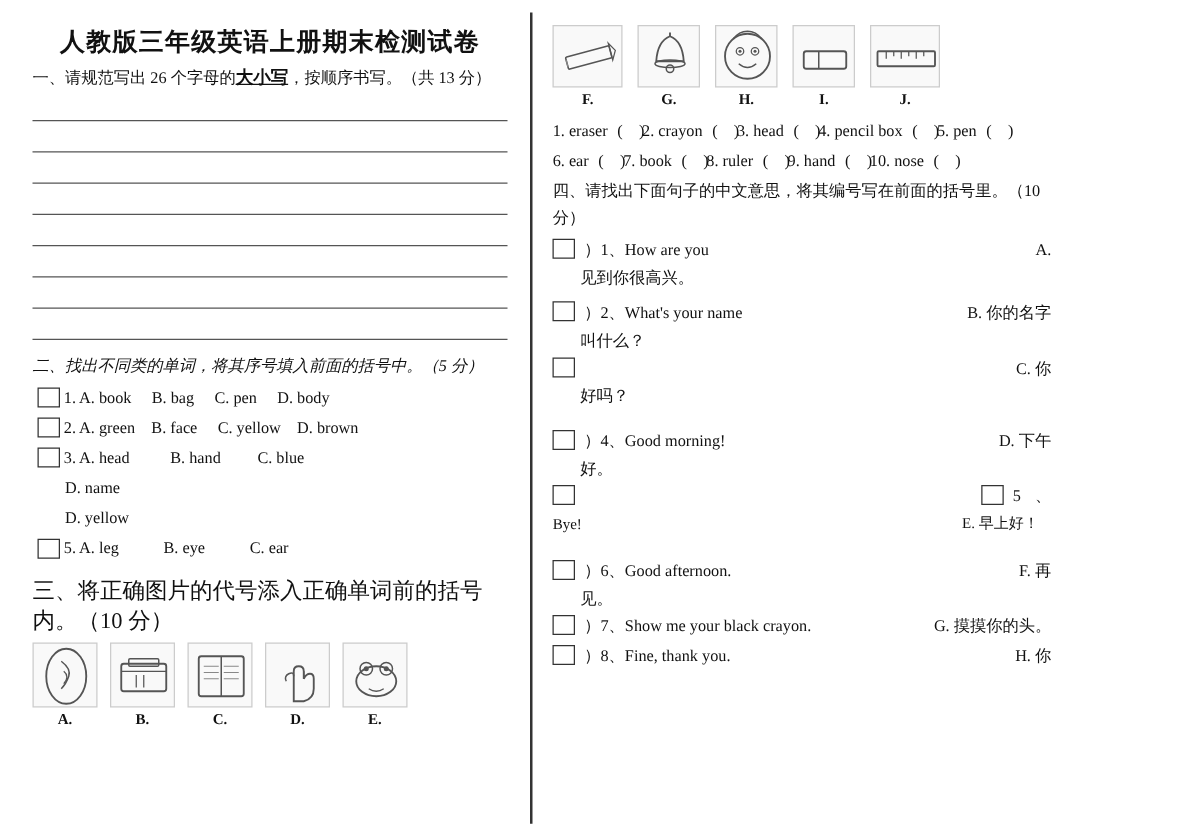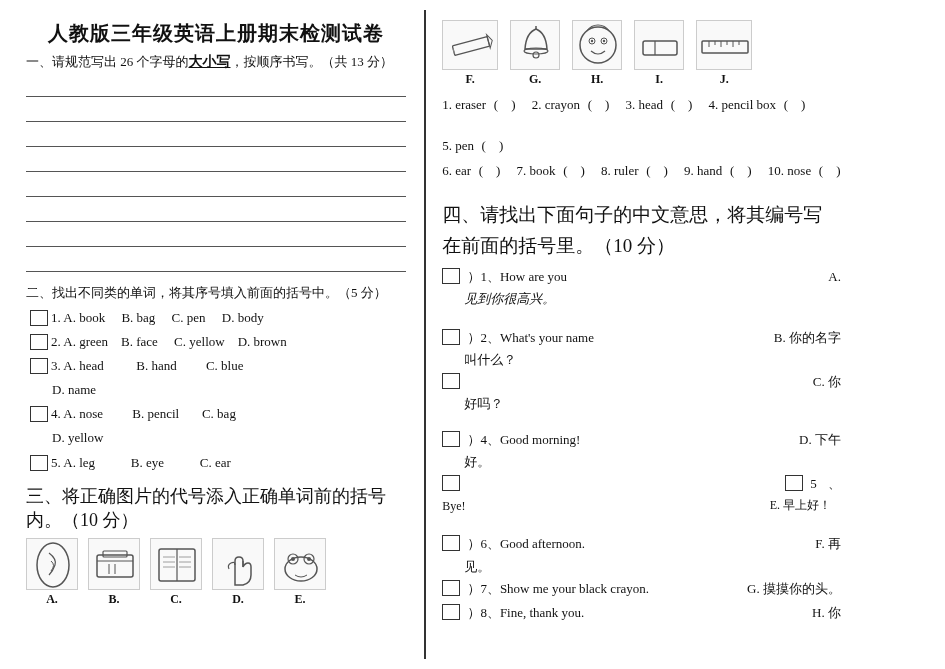--- a/index.html
+++ b/index.html
@@ -47,20 +47,21 @@
     .writing-line {
       border-bottom: 1px solid #555;
       height: 22px;
       margin-bottom: 3px;
       width: 100%;
     }
     .section2-header {
       font-size: 13px;
       margin-top: 12px;
       margin-bottom: 5px;
+      font-style: italic;
     }
     .odd-one-out-items {
       margin-left: 4px;
     }
     .odd-row {
       display: flex;
       align-items: center;
       margin-bottom: 2px;
       flex-wrap: wrap;
       font-size: 13px;
@@ -125,37 +126,37 @@
     .match-grid {
       margin-top: 4px;
       font-size: 13px;
     }
     .match-row {
       display: flex;
       align-items: baseline;
       margin-bottom: 1px;
       flex-wrap: wrap;
       line-height: 1.8;
-      gap: 18px;
+      gap: 0;
     }
     .match-item {
       display: flex;
       align-items: baseline;
       gap: 3px;
     }
     .paren-box {
       display: inline-flex;
       align-items: center;
       justify-content: center;
       width: 18px;
       height: 16px;
     }
     .section4-header {
-      font-size: 19px;
-      margin-top: 18px;
+      font-size: 13px;
+      margin-top: 2px;
       margin-bottom: 5px;
       line-height: 1.6;
     }
     .match-sentence-row {
       display: flex;
       align-items: flex-start;
       margin-bottom: 2px;
       font-size: 13px;
       line-height: 1.7;
     }
@@ -219,24 +220,20 @@
       <div class="odd-row">
         <span class="bracket-box"></span>
         <span>2. A. green &nbsp;&nbsp; B. face &nbsp;&nbsp;&nbsp; C. yellow &nbsp;&nbsp; D. brown</span>
       </div>
       <div class="odd-row">
         <span class="bracket-box"></span>
         <span>3. A. head &nbsp;&nbsp;&nbsp;&nbsp;&nbsp;&nbsp;&nbsp;&nbsp; B. hand &nbsp;&nbsp;&nbsp;&nbsp;&nbsp;&nbsp;&nbsp; C. blue</span>
       </div>
       <div class="odd-row">
         <span style="margin-left:22px">D. name</span>
-      </div>
-      <div class="odd-row">
-        <span class="bracket-box"></span>
-        <span>4. A. nose &nbsp;&nbsp;&nbsp;&nbsp;&nbsp;&nbsp;&nbsp; B. pencil &nbsp;&nbsp;&nbsp;&nbsp;&nbsp; C. bag</span>
       </div>
       <div class="odd-row">
         <span style="margin-left:22px">D. yellow</span>
       </div>
       <div class="odd-row">
         <span class="bracket-box"></span>
         <span>5. A. leg &nbsp;&nbsp;&nbsp;&nbsp;&nbsp;&nbsp;&nbsp;&nbsp;&nbsp; B. eye &nbsp;&nbsp;&nbsp;&nbsp;&nbsp;&nbsp;&nbsp;&nbsp;&nbsp; C. ear</span>
       </div>
     </div>
 
@@ -378,21 +375,21 @@
 
     <div class="section4-header">四、请找出下面句子的中文意思，将其编号写在前面的括号里。（10 分）</div>
 
     <div>
 
       <div class="match-sentence-row">
         <span class="left-bracket"></span>
         <span class="sentence-text">&nbsp;）1、How are you</span>
         <span class="answer-label">A.</span>
       </div>
-      <div style="padding-left:22px; font-size:13px; margin-bottom:19px;font-style:italic;">见到你很高兴。</div>
+      <div style="padding-left:22px; font-size:13px; margin-bottom:8px;">见到你很高兴。</div>
 
       <div class="match-sentence-row">
         <span class="left-bracket"></span>
         <span class="sentence-text">&nbsp;）2、What's your name</span>
         <span class="answer-label">B. 你的名字</span>
       </div>
       <div style="padding-left:22px; font-size:13px; margin-bottom:2px;">叫什么？</div>
 
       <div class="match-sentence-row">
         <span class="left-bracket"></span>

